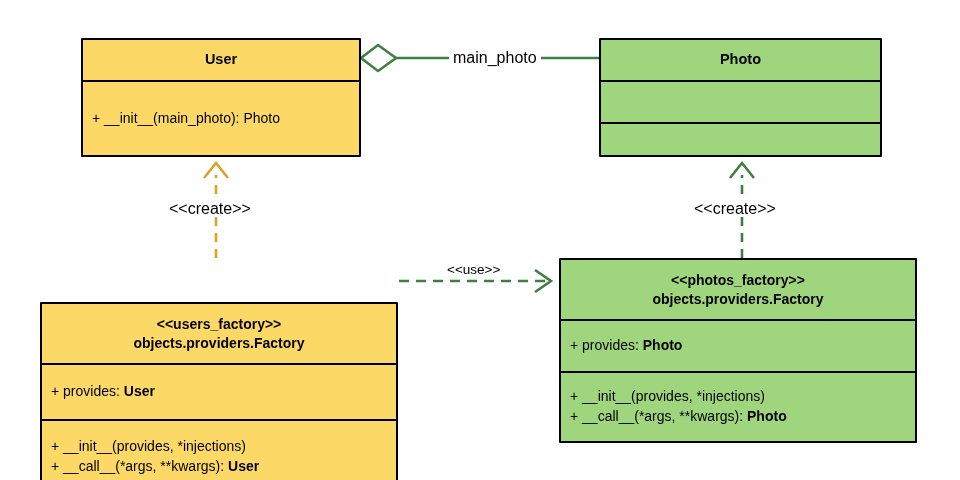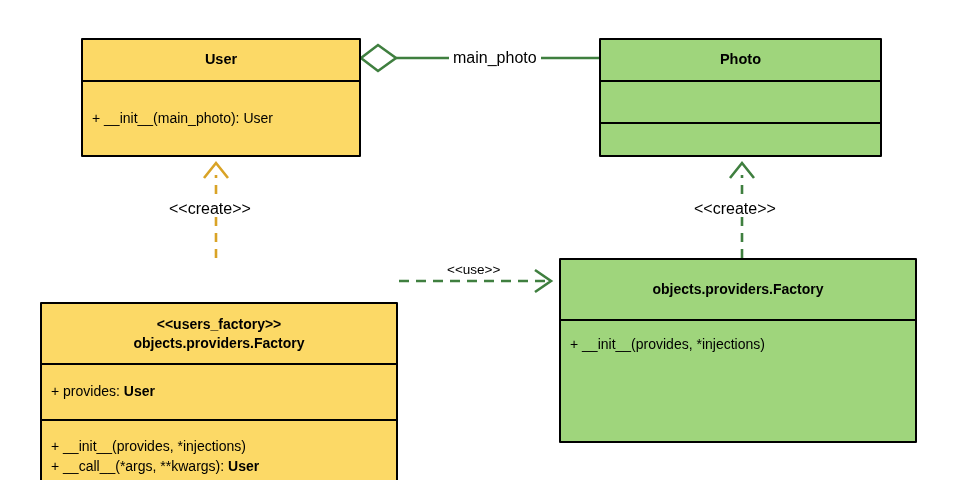--- a/index.html
+++ b/index.html
@@ -116,21 +116,21 @@
       <polyline points="535,270 551,281 535,292" fill="none" stroke="#3f7f3f" stroke-width="2.6" stroke-linecap="butt" stroke-linejoin="miter"></polyline>
     </g>
   </svg>
 
   <div class="uml-class fill-yellow" style="left:81px; top:38px; width:280px; height:119px;">
     <div class="compartment head" style="height:40px;">
       <span class="class-name">User</span>
     </div>
     <div class="compartment body" style="flex:1;">
       <div class="member">
-        <span>+ __init__(main_photo): User</span><b></b>
+        <span>+ __init__(main_photo): Photo</span><b></b>
       </div>
     </div>
   </div>
 
   <div class="uml-class fill-green" style="left:599px; top:38px; width:283px; height:119px;">
     <div class="compartment head" style="height:40px;">
       <span class="class-name">Photo</span>
     </div>
     <div class="compartment body" style="height:42px;"></div>
     <div class="compartment body" style="flex:1;"></div>
@@ -151,25 +151,34 @@
         <span>+ __init__(provides, *injections)</span><b></b>
       </div>
       <div class="member">
         <span>+ __call__(*args, **kwargs): </span><b>User</b>
       </div>
     </div>
   </div>
 
   <div class="uml-class fill-green" style="left:559px; top:258px; width:358px; height:185px;">
     <div class="compartment head" style="height:59px;">
+      <span class="stereotype-name">&lt;&lt;photos_factory&gt;&gt;</span>
       <span class="stereotype-name">objects.providers.Factory</span>
+    </div>
+    <div class="compartment body" style="height:52px;">
+      <div class="member">
+        <span>+ provides: </span><b>Photo</b>
+      </div>
     </div>
     <div class="compartment body" style="flex:1; justify-content:flex-start; padding-top:14px;">
       <div class="member">
         <span>+ __init__(provides, *injections)</span><b></b>
+      </div>
+      <div class="member">
+        <span>+ __call__(*args, **kwargs): </span><b>Photo</b>
       </div>
     </div>
   </div>
 
   <div class="edge-label" style="left:449px; top:50px;">main_photo</div>
 
   <div class="edge-label" style="left:165px; top:201px;">&lt;&lt;create&gt;&gt;</div>
 
   <div class="edge-label" style="left:690px; top:201px;">&lt;&lt;create&gt;&gt;</div>
 

